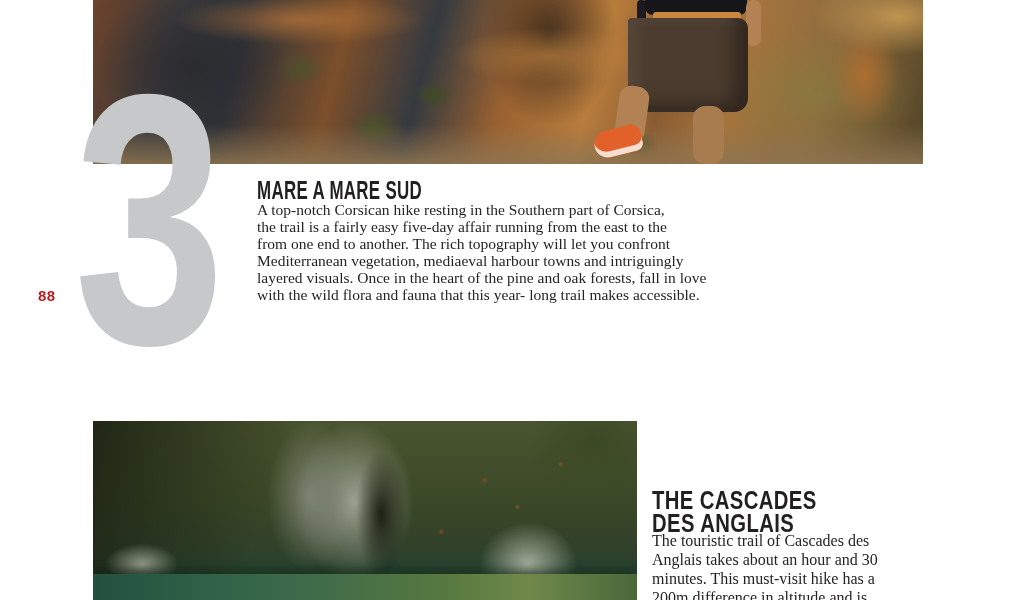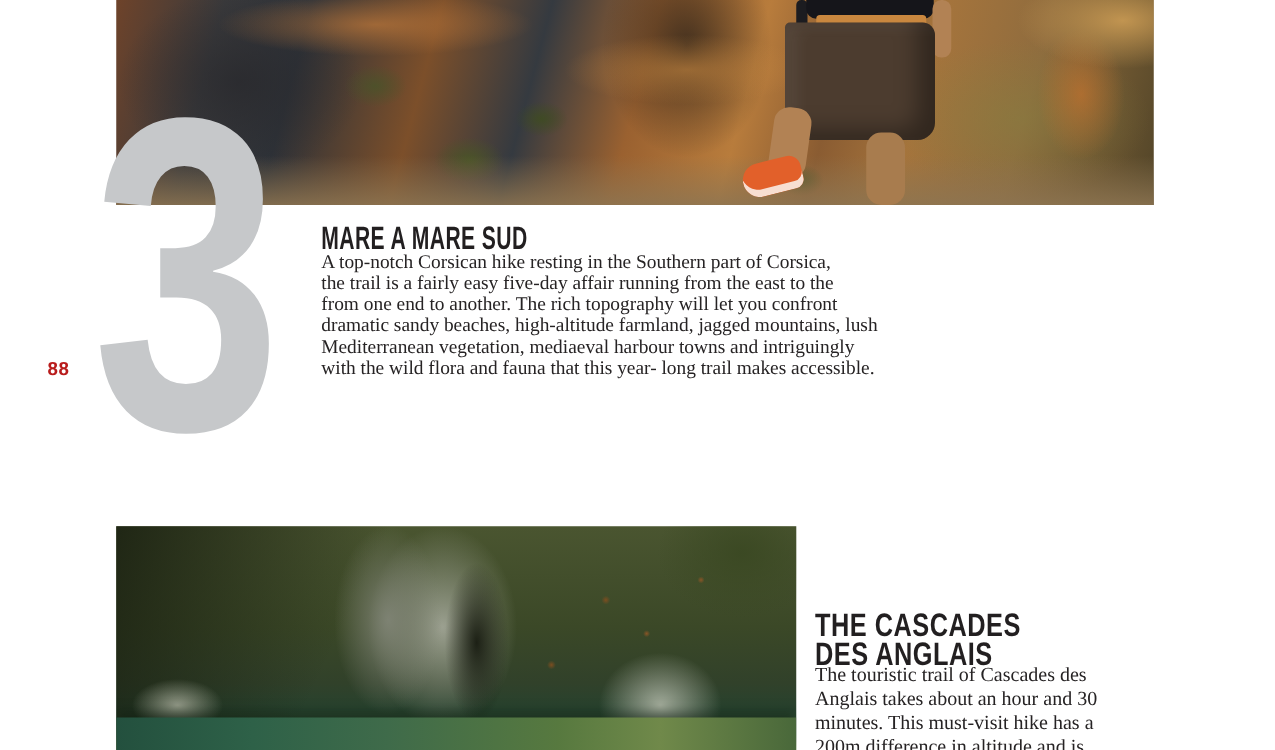--- a/index.html
+++ b/index.html
@@ -97,22 +97,22 @@
 
   <div id="page-number">88</div>
 
   <div id="mare-heading" class="display-heading">
     <span class="squeeze">MARE A MARE SUD</span>
   </div>
   <div id="mare-body" class="body-col">
     <div class="tline">A top-notch Corsican hike resting in the Southern part of Corsica,</div>
     <div class="tline">the trail is a fairly easy five-day affair running from the east to the</div>
     <div class="tline">from one end to another. The rich topography will let you confront</div>
-    <div class="tline">dramatic sandy beaches, high-altitude farmland, jagged mountains, lush</div>
     <div class="tline">Mediterranean vegetation, mediaeval harbour towns and intriguingly</div>
+    <div class="tline">layered visuals. Once in the heart of the pine and oak forests, fall in love</div>
     <div class="tline">with the wild flora and fauna that this year- long trail makes accessible.</div>
   </div>
 
   <div id="photo-bottom" class="photo">
     <div id="pool-water"></div>
   </div>
 
   <div id="cascades-heading" class="display-heading">
     <span class="squeeze">THE CASCADES</span><br>
     <span class="squeeze">DES ANGLAIS</span>

